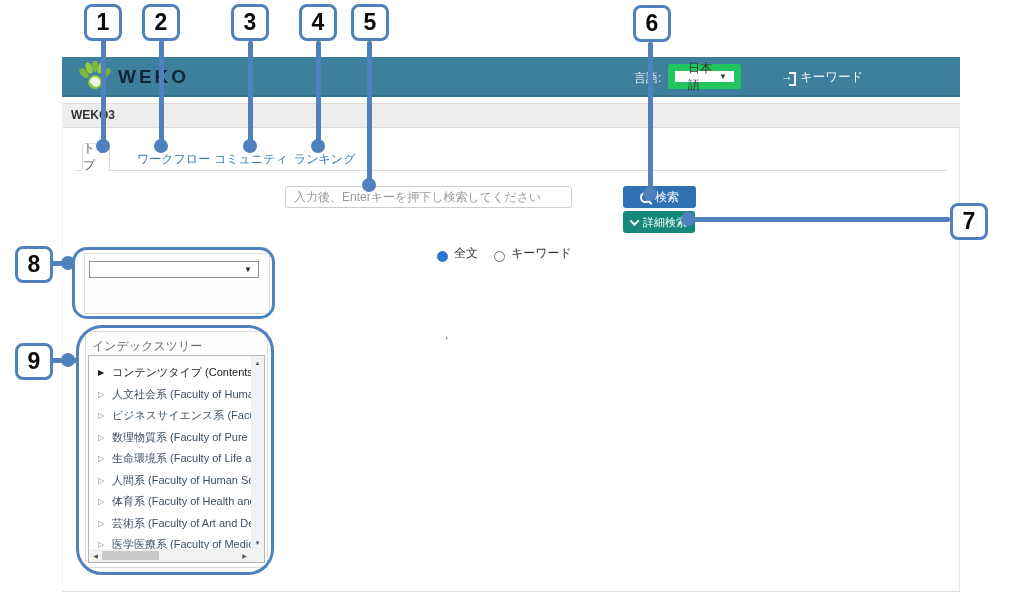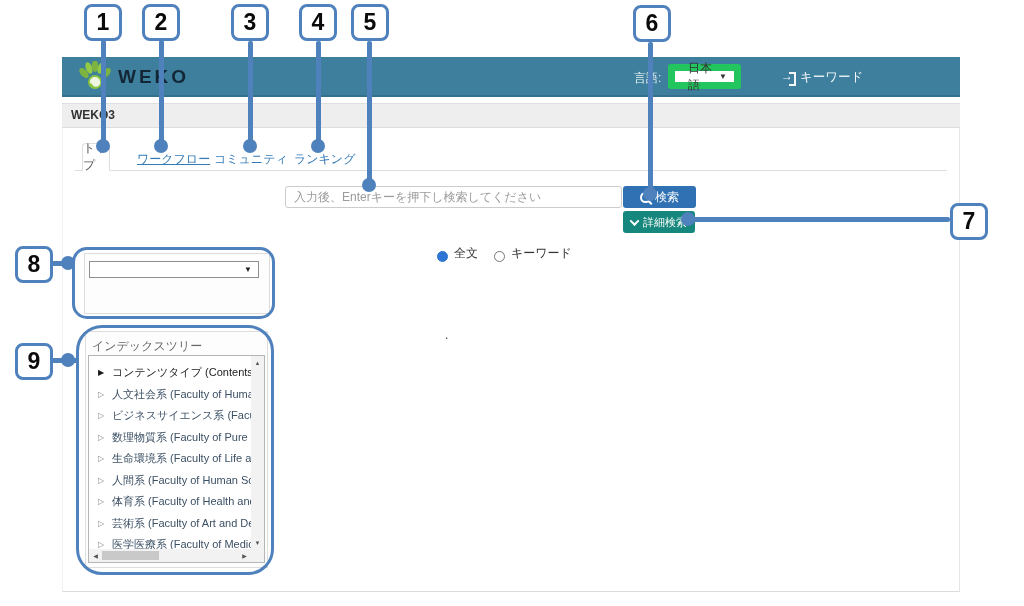--- a/index.html
+++ b/index.html
@@ -37,21 +37,21 @@
 
   
   .tab-underline { position:absolute; left:75px; top:170px; width:872px; height:1px; background:#ddd; }
   .tab-active { position:absolute; left:82px; top:143px; width:28px; height:28px; background:#fff;
                 border:1px solid #ddd; border-bottom:1px solid #fff; border-radius:4px 4px 0 0;
                 z-index:2; display:flex; align-items:center; justify-content:center;
                 font-size:12px; color:#555; cursor:default; }
   .tab-link { position:absolute; top:151px; font-size:12px; color:#337ab7; cursor:pointer; }
 
   
-  .search-input { position:absolute; left:285px; top:186px; width:337px; height:22px;
+  .search-input { position:absolute; left:285px; top:186px; width:287px; height:22px;
                   border:1px solid #ccc; border-radius:3px; padding:0 8px; font-size:12px;
                   color:#333; font-family:inherit; }
   .search-input::placeholder { color:#9b9b9b; opacity:1; }
   .btn-search { position:absolute; left:623px; top:186px; width:73px; height:22px;
                 background:#3071b3; border:none; border-radius:3px; color:#fff; font-size:12px;
                 display:flex; align-items:center; justify-content:center; gap:4px; cursor:pointer;
                 font-family:inherit; }
   .mag { position:relative; width:11px; height:11px; border:2px solid #fff; border-radius:50%;
          display:inline-block; }
   .mag::after { content:""; position:absolute; width:2px; height:5px; background:#fff;
@@ -147,21 +147,21 @@
   </div>
 
   <div class="crumb">
     <span>WEKO3</span>
   </div>
 
   <div class="content"></div>
 
   <div class="tab-underline"></div>
   <div class="tab-active">トップ</div>
-  <div class="tab-link" style="left:137px;text-decoration:underline;">ワークフロー</div>
+  <div class="tab-link" style="left:137px;">ワークフロー</div>
   <div class="tab-link" style="left:214px;">コミュニティ</div>
   <div class="tab-link" style="left:294px;">ランキング</div>
 
   <input class="search-input" type="text" placeholder="入力後、Enterキーを押下し検索してください" style="">
   <button class="btn-search">
     <span class="mag"></span>
     <span>検索</span>
   </button>
   <button class="btn-adv">
     <span class="chev"></span>

